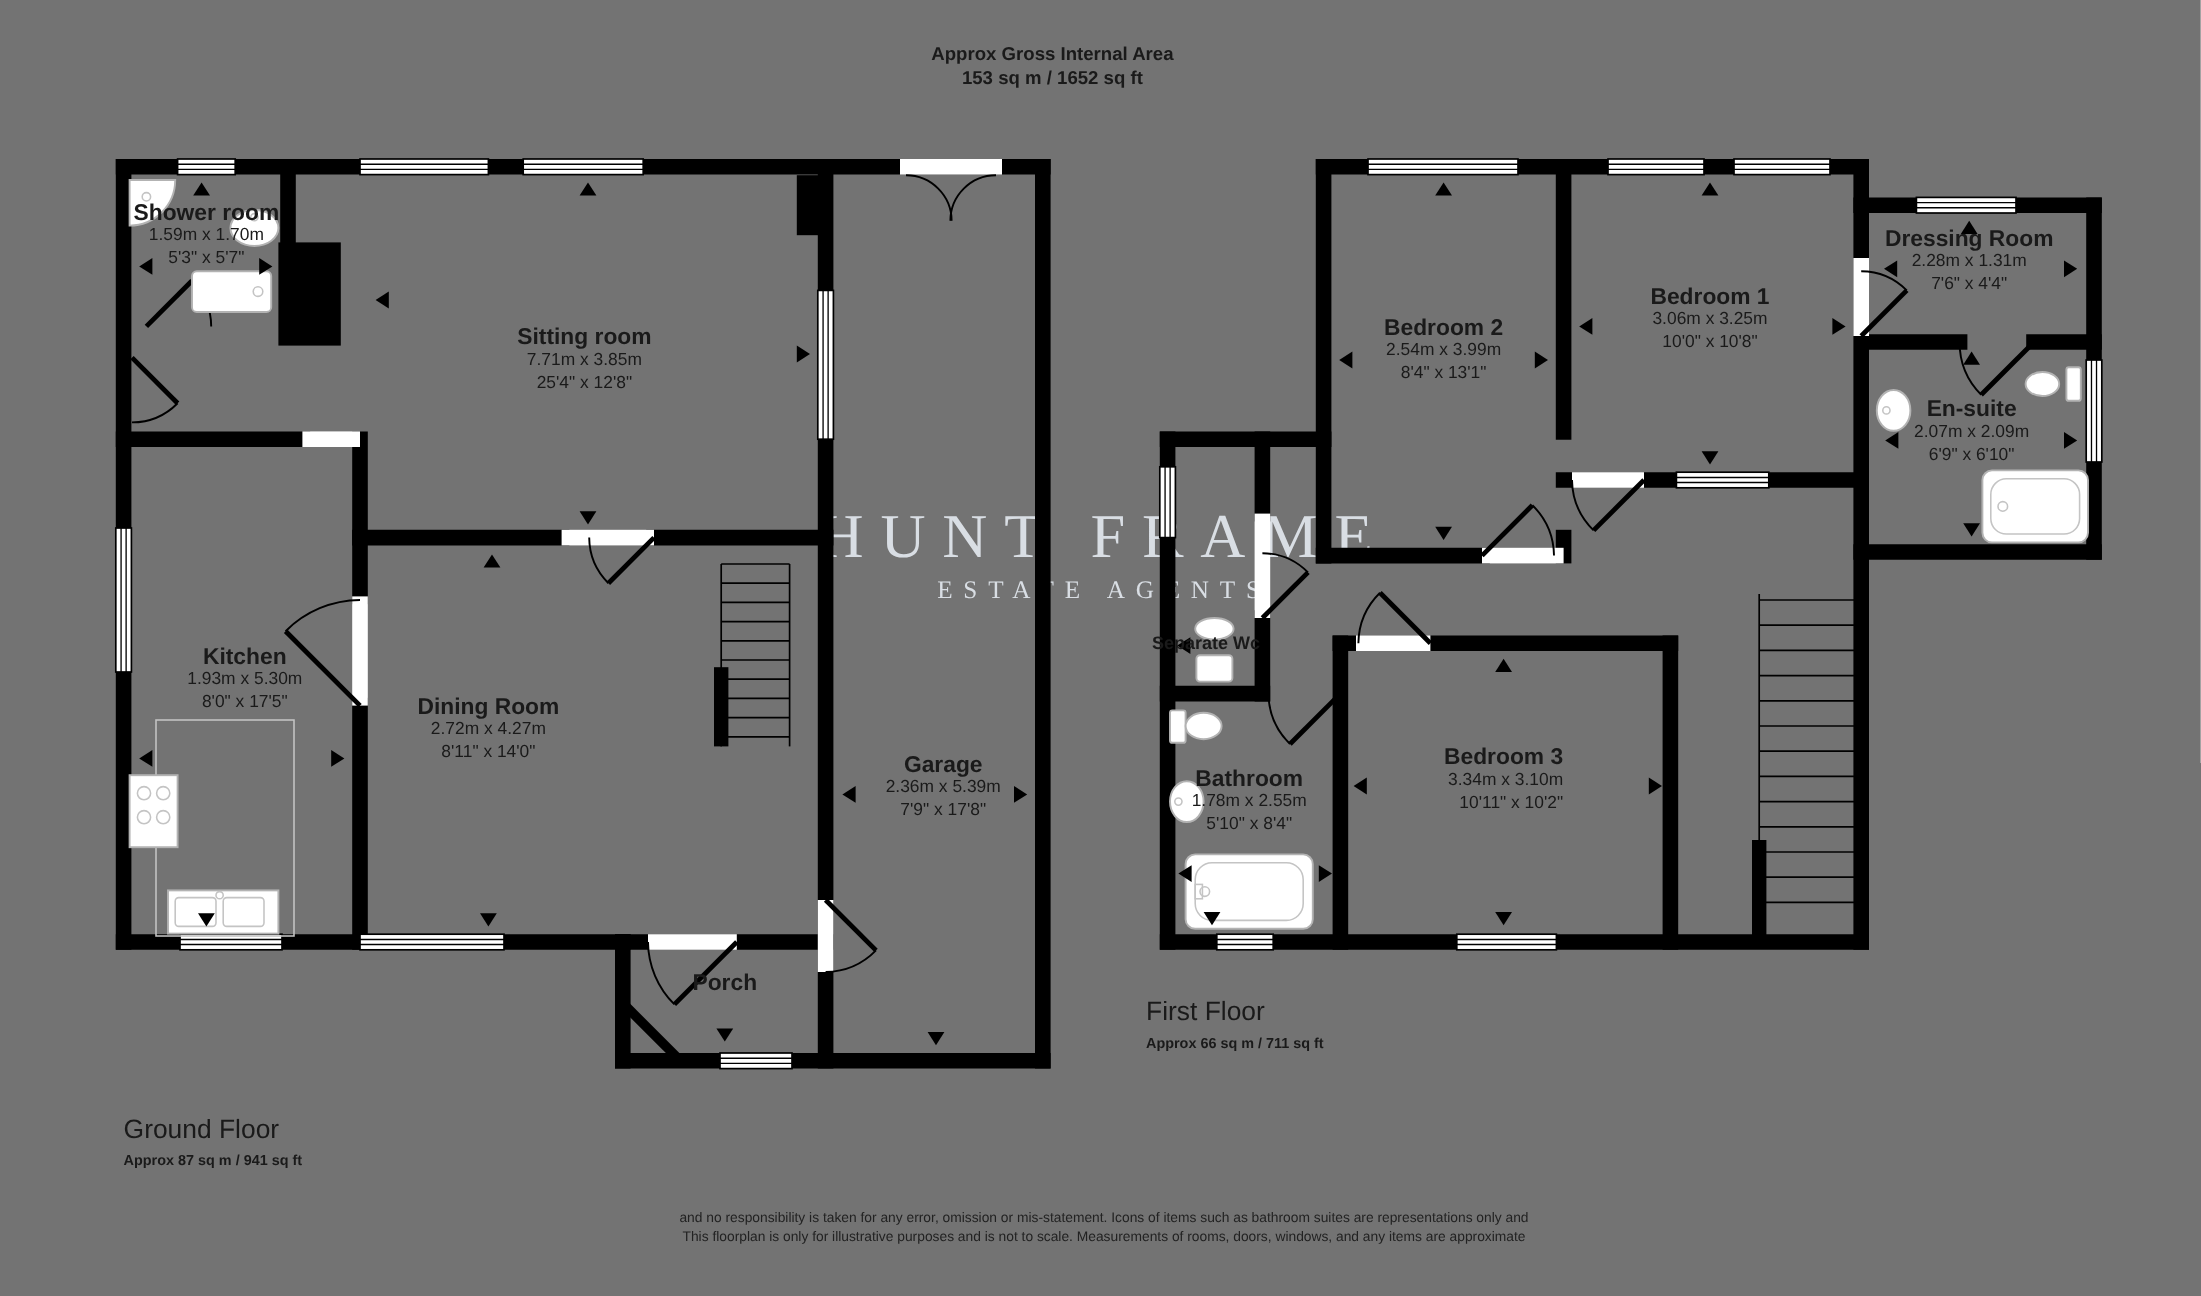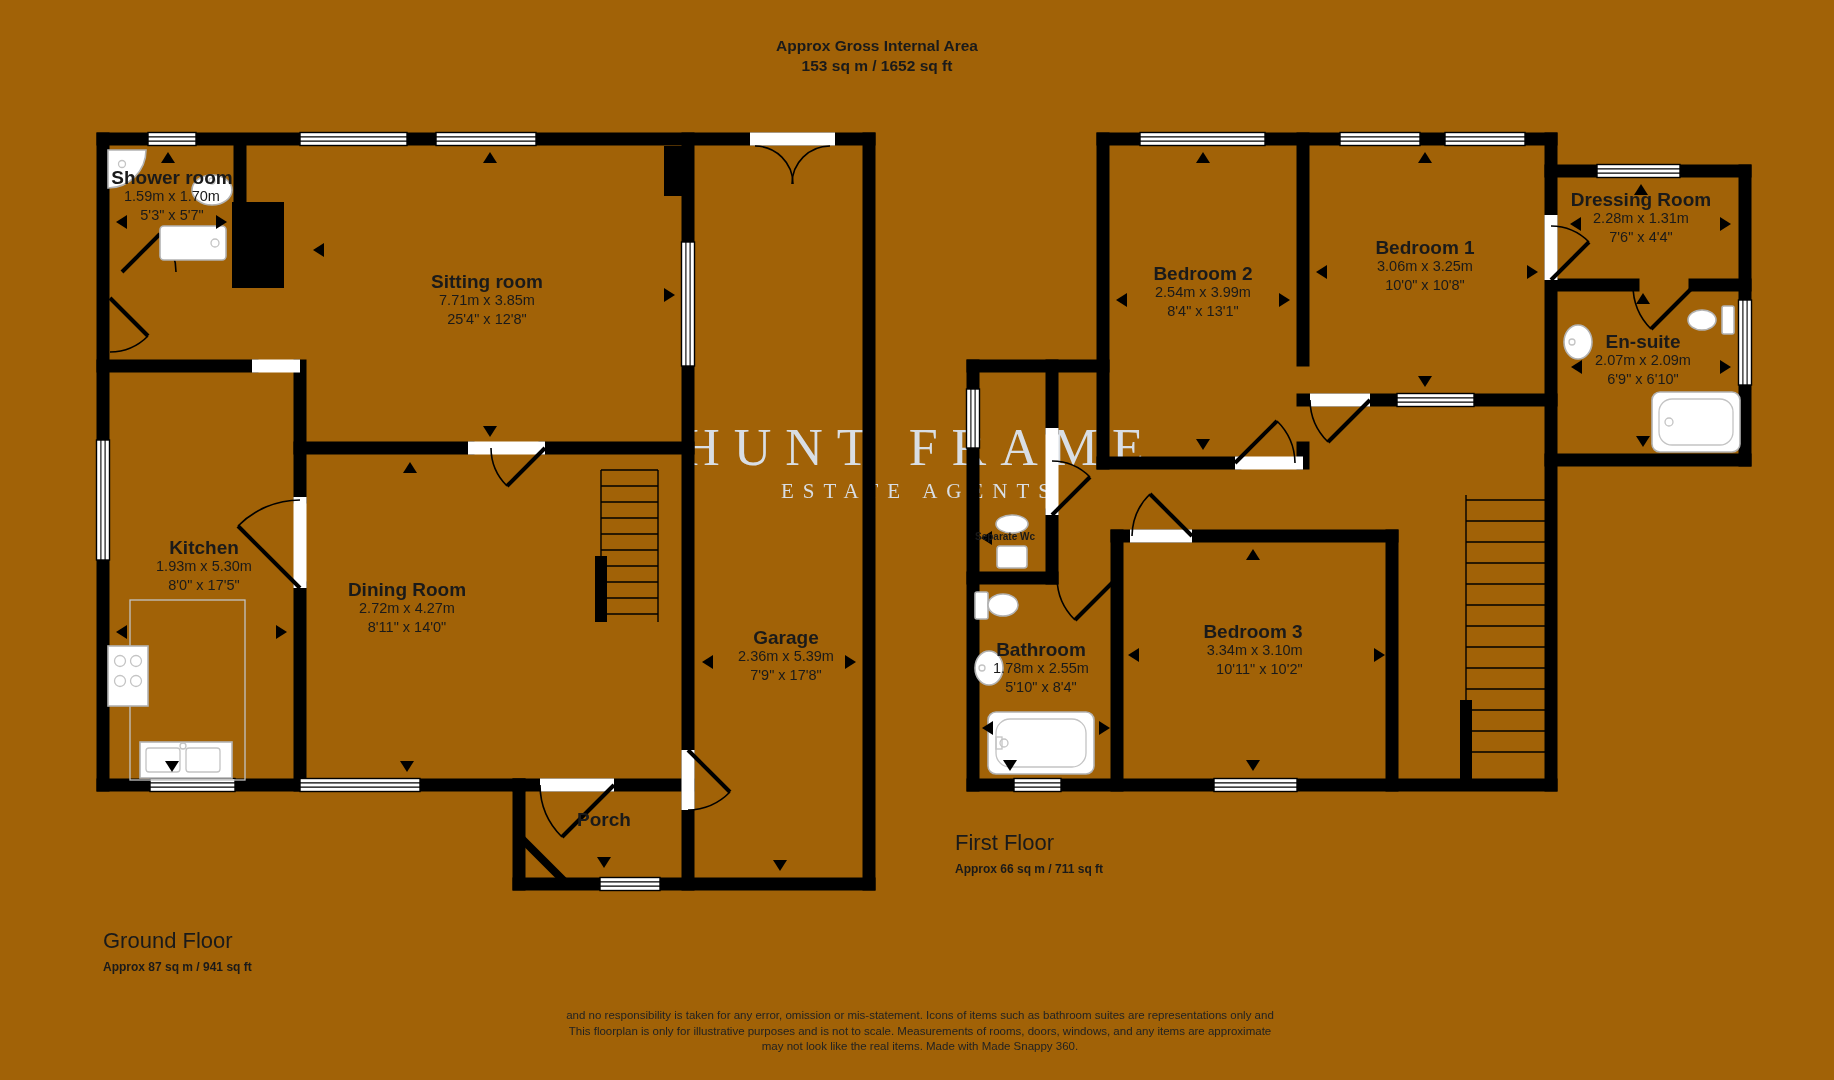--- a/index.html
+++ b/index.html
@@ -1,31 +1,31 @@
 <!DOCTYPE html>
 <html><head>
 <meta charset="utf-8">
 <style>
   html,body{margin:0;padding:0;background:#fff;}
-  .page{position:relative;width:1834px;height:1080px;background:#a16207;overflow:hidden;
+  .page{position:relative;width:1834px;height:1080px;background:#737373;overflow:hidden;
         font-family:"Liberation Sans",sans-serif;color:#1a1a1a;}
   .hdr{position:absolute;left:877px;top:36px;transform:translateX(-50%);
        text-align:center;font-weight:bold;font-size:15.5px;line-height:20px;white-space:nowrap;}
   .watermark{position:absolute;left:920px;top:420px;transform:translateX(-50%);
        text-align:center;color:#d9dee4;font-family:"Liberation Serif",serif;z-index:1;white-space:nowrap;}
   .wm1{font-size:52px;letter-spacing:14px;line-height:56px;}
   .wm2{font-size:21px;letter-spacing:9px;line-height:30px;}
   svg.plan{position:absolute;left:0;top:0;z-index:2;}
   .labels{position:absolute;left:0;top:0;width:100%;height:100%;z-index:3;}
   .room-label{position:absolute;transform:translateX(-50%);text-align:center;
        line-height:19px;font-size:14.5px;white-space:nowrap;}
   .room-label .rname{font-weight:bold;font-size:19px;}
   .room-label span{display:block;}
   .room-label.small{font-size:11px;line-height:12px;}
-  .room-label.small .rname{font-size:10px;}
+  .room-label.small .rname{font-size:15px;}
   .floor-title{position:absolute;font-size:22px;line-height:26px;}
   .floor-area{position:absolute;font-weight:bold;font-size:12px;}
   .footer{position:absolute;left:920px;top:1008px;transform:translateX(-50%);
        text-align:center;font-size:11.5px;line-height:15.5px;color:#222;white-space:nowrap;}
   
   .wall{stroke:#000;stroke-width:13;stroke-linecap:square;}
   .thin{stroke:#000;stroke-width:1.4;fill:none;}
   .open{fill:#fff;stroke:none;}
   .win rect{fill:#fff;stroke:#000;stroke-width:1.4;}
   .win line{stroke:#000;stroke-width:1.1;}
@@ -469,16 +469,15 @@
 
     <div class="floor-title" style="left:103px;top:928px;">Ground Floor</div>
     <div class="floor-area" style="left:103px;top:960px;">Approx 87 sq m / 941 sq ft</div>
     <div class="floor-title" style="left:955px;top:830px;">First Floor</div>
     <div class="floor-area" style="left:955px;top:862px;">Approx 66 sq m / 711 sq ft</div>
   </div>
 
   <div class="footer">
     <div>and no responsibility is taken for any error, omission or mis-statement. Icons of items such as bathroom suites are representations only and</div>
     <div>This floorplan is only for illustrative purposes and is not to scale. Measurements of rooms, doors, windows, and any items are approximate</div>
-    <div>may not look like the real items. Made with Made Snappy 360.</div>
   </div>
 
 </div>
 
 </body></html>

